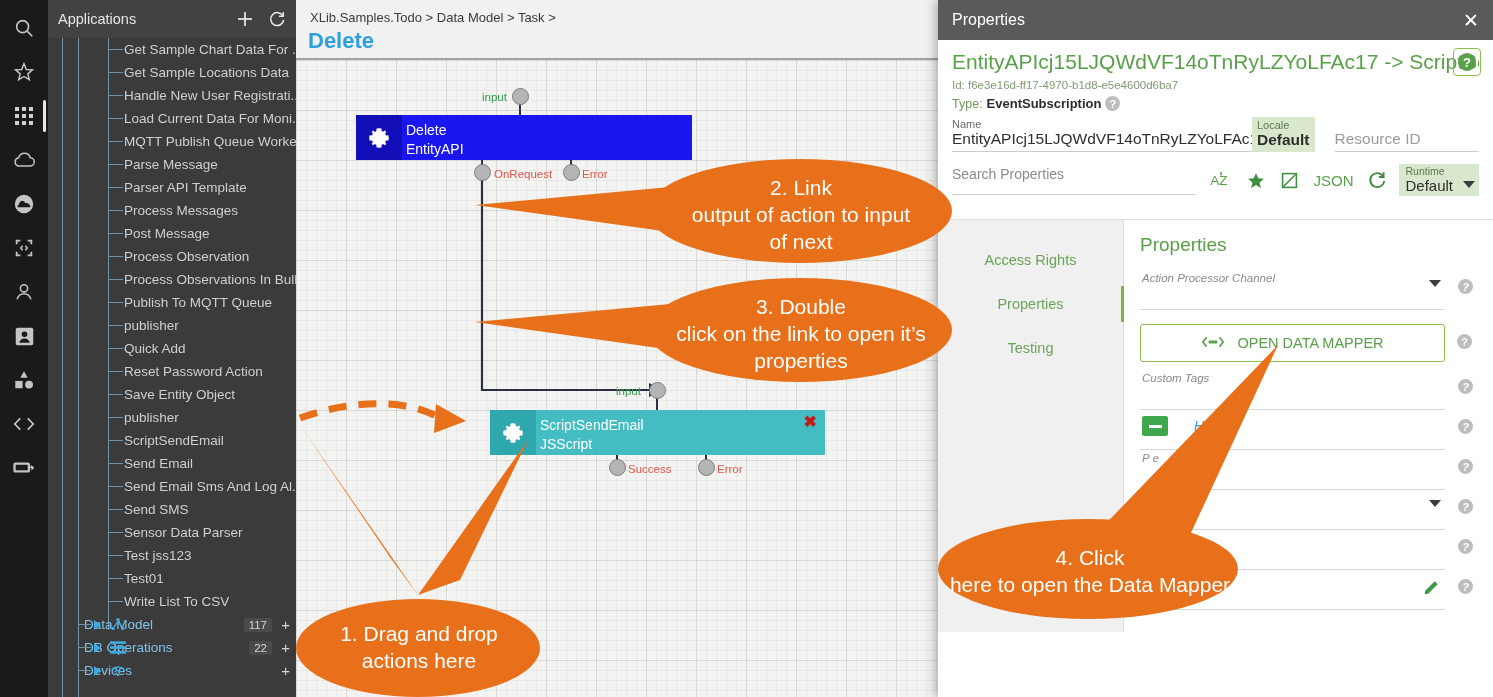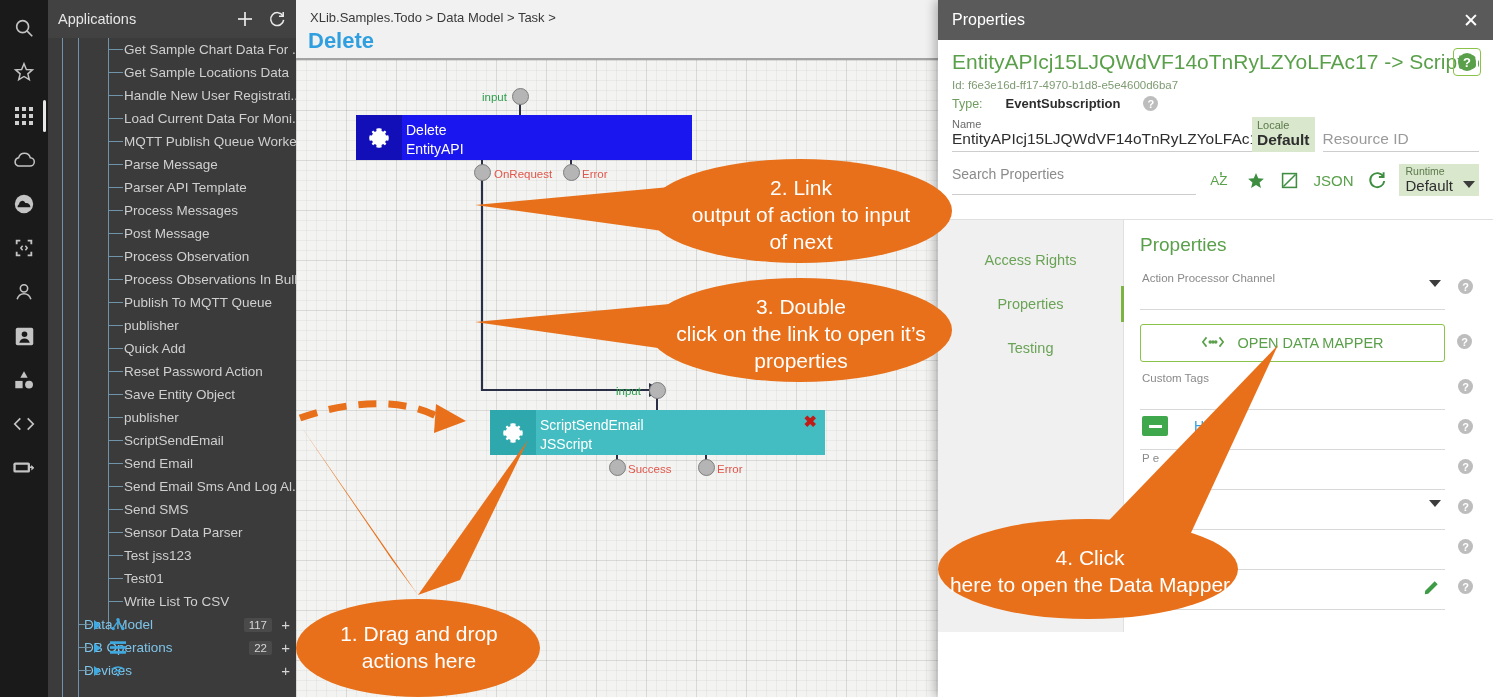--- a/index.html
+++ b/index.html
@@ -80,21 +80,21 @@
            box-shadow:-3px 0 10px rgba(0,0,0,.28); }
   #pp-head { height:40px; background:#5a5a5a; display:flex; align-items:center; padding:0 14px; }
   #pp-head .t { flex:1; color:#fff; font-size:16px; }
   #pp-head .x { color:#fff; font-size:19px; line-height:19px; }
 
   #pp-ident { padding:10px 14px 0 14px; position:relative; }
   #pp-name { color:#5aa04a; font-size:21px; white-space:nowrap; overflow:hidden; padding-right:42px; }
   #pp-help { position:absolute; right:12px; top:8px; width:28px; height:28px; border:1px solid #8bc34a;
              border-radius:4px; display:flex; align-items:center; justify-content:center; }
   #pp-id { color:#7e9b72; font-size:11.5px; margin-top:5px; }
-  #pp-type { margin-top:5px; display:flex; align-items:center; gap:23px; font-size:12.5px; }
+  #pp-type { margin-top:5px; display:flex; align-items:center; gap:4px; font-size:12.5px; }
   #pp-type .k { color:#6e9c5e; }
   #pp-type .v { color:#2c2c2c; font-weight:bold; font-size:13px; }
 
   #pp-fields { display:flex; padding:6px 14px 0 14px; align-items:flex-end; gap:0; }
   .fld { position:relative; padding-bottom:3px; border-bottom:1px solid #cdcdcd; }
   .fld .lab { font-size:11px; color:#6b6b6b; }
   .fld .val { font-size:15.5px; color:#2e2e2e; white-space:nowrap; }
   .fld.locale { background:#d9e7cd; padding:2px 5px 3px 5px; border-bottom:none; }
   .fld.locale .lab { color:#5d7a4c; }
   .fld.locale .val { color:#2e2e2e; font-weight:bold; }
@@ -107,21 +107,21 @@
   #pp-runtime .lab { font-size:10.5px; color:#5d7a4c; }
   #pp-runtime .val { font-size:15px; color:#2e2e2e; }
   #pp-runtime .car { width:0;height:0;border-left:6px solid transparent;border-right:6px solid transparent;border-top:7px solid #3c3c3c; margin-bottom:6px; }
 
   #pp-body { position:absolute; left:0; right:0; top:219px; bottom:65px; display:flex; border-top:1px solid #e0e0e0; }
   #pp-nav { width:186px; background:#f0f0f0; border-right:1px solid #e0e0e0; padding-top:18px; }
   .navi { height:44px; display:flex; align-items:center; justify-content:center; color:#6aa356; font-size:14.5px; position:relative; }
   .navi.active:after { content:""; position:absolute; right:-1px; top:4px; bottom:4px; width:3px; background:#7cb342; }
   #pp-content { flex:1; padding:14px 14px 0 16px; background:#fff; overflow:hidden; }
   #pp-content h3 { color:#5aa04a; font-size:19px; font-weight:normal; margin-bottom:14px; }
-  .prow { position:relative; height:40px; border-bottom:1px solid #d8d8d8; margin-right:34px; }
+  .prow { position:relative; height:40px; border-bottom:1px solid #d8d8d8; margin-right:34px;font-style:italic; }
   .prow .plab { position:absolute; left:2px; top:2px; font-size:11.5px; color:#8a8a8a; }
   .prow .pcar { position:absolute; right:4px; top:10px; width:0;height:0;border-left:6px solid transparent;border-right:6px solid transparent;border-top:7px solid #3c3c3c; }
   .prow .qm { position:absolute; right:-28px; top:9px; }
   .prow .lnk { position:absolute; left:54px; top:8px; color:#2f9fe0; font-size:14px; }
   .prow .tgl { position:absolute; left:2px; top:6px; width:26px; height:20px; background:#3fa84c; border-radius:2px;
                display:flex; align-items:center; justify-content:center; }
   .prow .tgl i { display:block; width:13px; height:3px; background:#fff; }
   .prow .pen { position:absolute; right:4px; top:8px; }
   #mapper { height:38px; border:1px solid #8bc34a; border-radius:3px; margin:14px 34px 8px 0;
             display:flex; align-items:center; justify-content:center; gap:12px; color:#5aa04a; font-size:14.5px; position:relative; }
@@ -429,21 +429,21 @@
 
     <div id="pp-fields">
       <div class="fld" style="width:300px">
         <div class="lab">Name</div>
         <div class="val">EntityAPIcj15LJQWdVF14oTnRyLZYoLFAc17</div>
       </div>
       <div class="fld locale">
         <div class="lab">Locale</div>
         <div class="val">Default</div>
       </div>
-      <div class="fld" style="flex:1; margin-left:8px">
+      <div class="fld" style="flex:1; margin-left:20px">
         <div class="lab">&nbsp;</div>
         <div class="val" style="color:#9a9a9a;">Resource ID</div>
       </div>
     </div>
 
     <div id="pp-search">
       <div class="sinput">Search Properties</div>
       <span class="sico">
         <svg width="22" height="18" viewBox="0 0 24 20" fill="none" stroke="#5aa04a" stroke-width="1.7">
             <text x="0" y="15" font-size="15" fill="#5aa04a" stroke="none" font-family="Liberation Sans">A</text>

